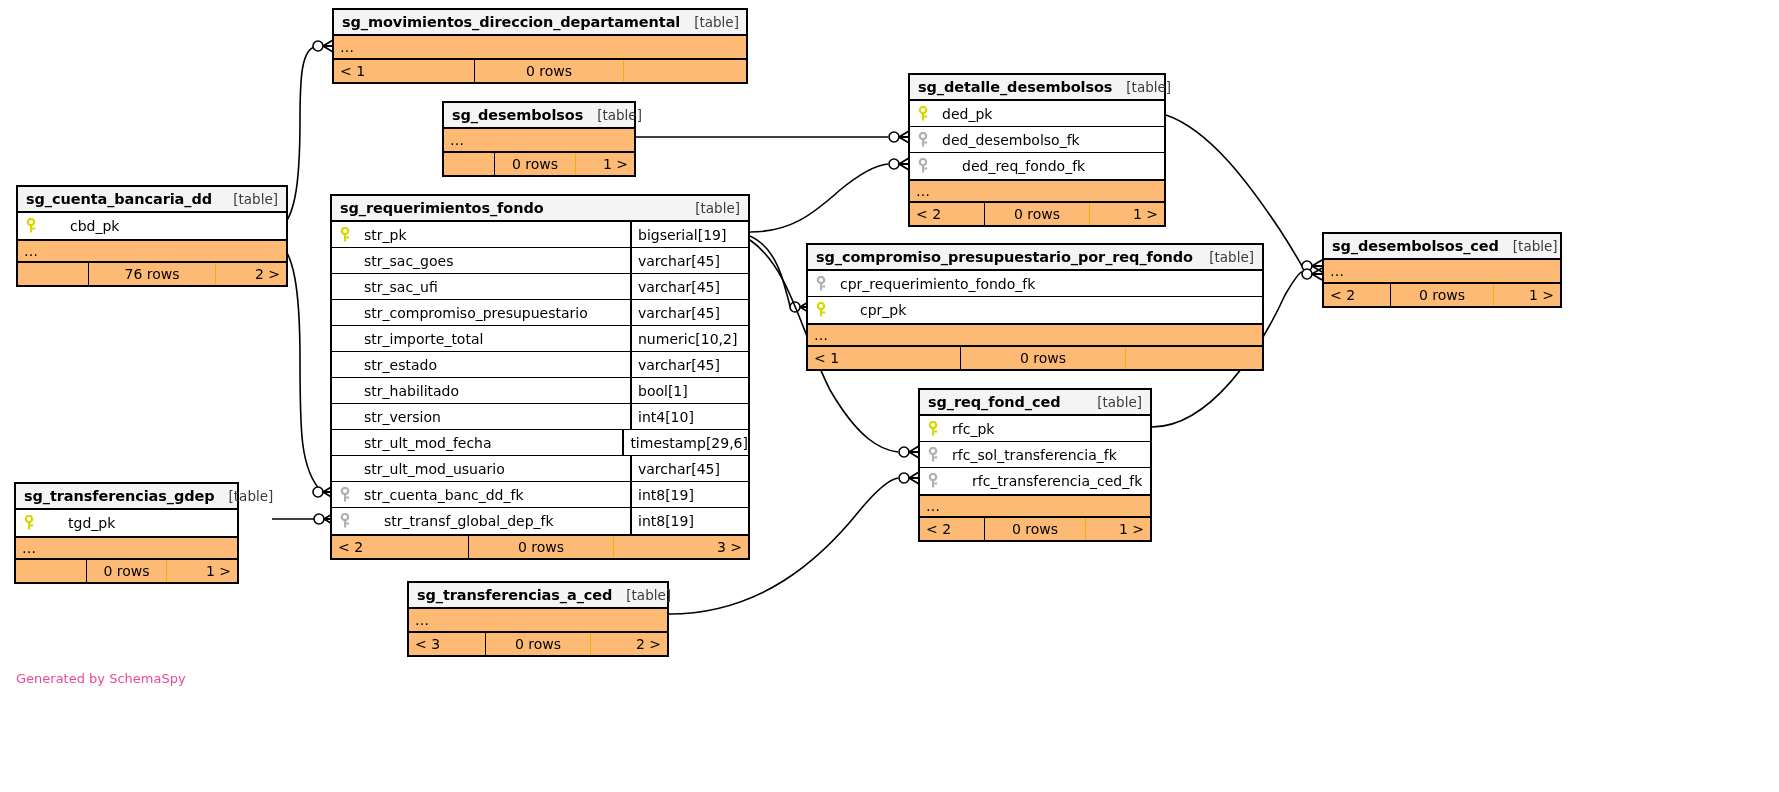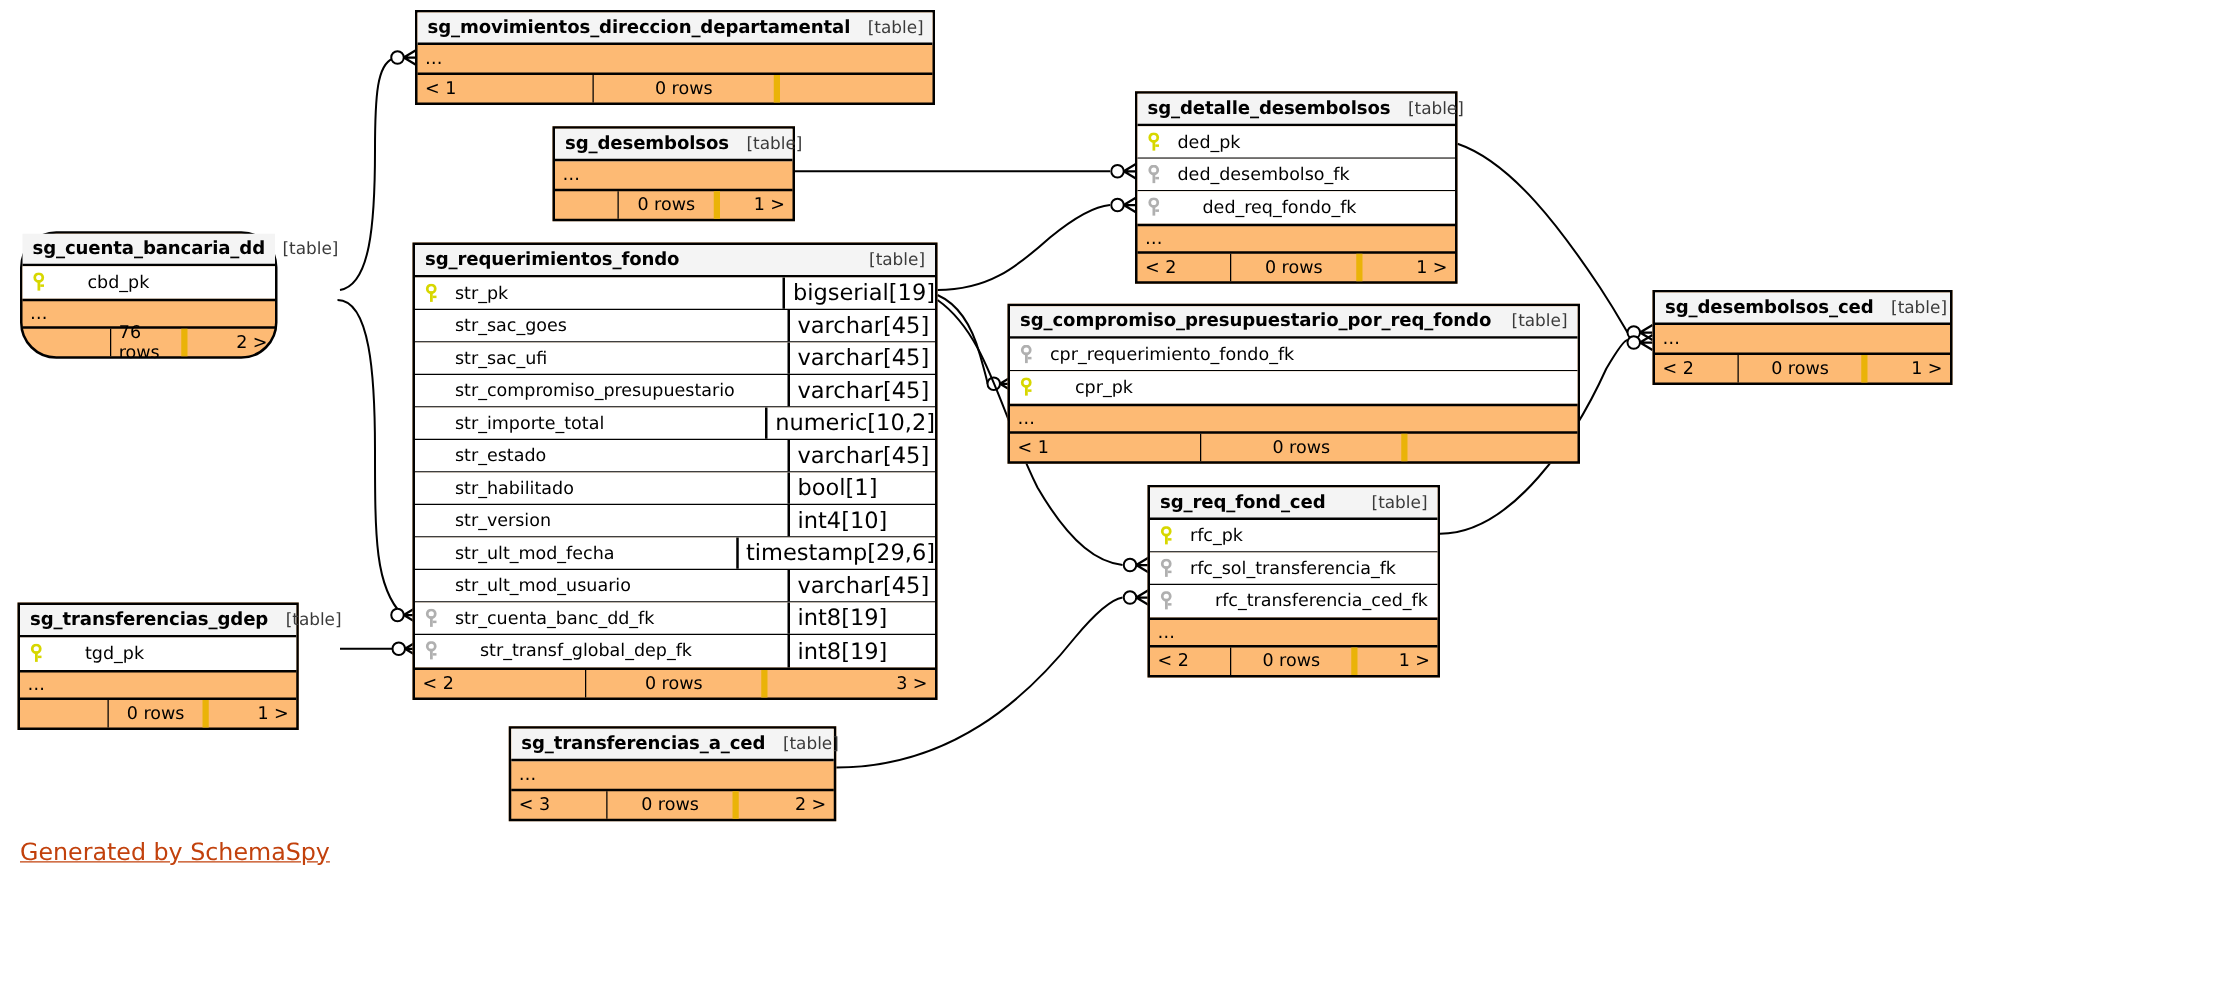--- a/index.html
+++ b/index.html
@@ -10,35 +10,35 @@
   .tbl{position:absolute;border:2px solid #000;background:#fdba74;box-sizing:border-box;}
   .thead{display:flex;align-items:center;justify-content:space-between;
          background:#f4f4f4;border-bottom:2px solid #000;height:26px;padding:0 8px;box-sizing:border-box;}
   .tname{font-weight:bold;font-size:14.5px;color:#000;white-space:nowrap;letter-spacing:-0.1px;}
   .ttag{font-size:13.5px;color:#3a3a3a;white-space:nowrap;padding-left:14px;}
 
   .rows{display:block;}
   .row{display:flex;height:26px;box-sizing:border-box;border-bottom:1px solid #000;background:#fff;}
   .row:last-child{border-bottom:none;gap:20px;}
   .cname{display:flex;align-items:center;flex:1 1 auto;padding-left:6px;font-size:14px;color:#000;white-space:nowrap;overflow:hidden;}
-  .ctype{display:flex;align-items:center;flex:0 0 auto;padding-left:6px;font-size:18px;color:#000;
+  .ctype{display:flex;align-items:center;flex:0 0 auto;padding-left:6px;font-size:14px;color:#000;
          border-left:2px solid #000;box-sizing:border-box;white-space:nowrap;}
   .keyslot{width:26px;flex:0 0 26px;display:flex;align-items:center;justify-content:center;}
 
   .dots{height:22px;display:flex;align-items:center;padding-left:6px;font-size:14px;color:#000;
         border-top:2px solid #000;box-sizing:border-box;letter-spacing:1px;}
   .dots.nobordertop{border-top:none;}
 
   .tfoot{display:flex;height:24px;border-top:2px solid #000;box-sizing:border-box;font-size:14px;}
   .fcell{display:flex;align-items:center;box-sizing:border-box;padding:0 6px;}
   .fleft{flex:0 0 auto;justify-content:flex-start;}
-  .fmid{flex:1 1 auto;justify-content:center;border-left:1px solid #000;border-right:5px solid #eab308;}
+  .fmid{flex:1 1 auto;justify-content:center;border-left:1px solid #000;border-right:1px solid #eab308;}
   .fright{flex:0 0 auto;justify-content:flex-end;}
 
-  .credit{position:absolute;font-size:19px;color:#c2410c;text-decoration:underline;}
+  .credit{position:absolute;font-size:13px;color:#ec4899;}
 </style>
 </head>
 <body>
 
 <div id="canvas">
 
   <svg id="wires" viewBox="0 0 1779 792" xmlns="http://www.w3.org/2000/svg">
     <defs>
       <g id="crow">
         <path d="M0,0 L10,-6 M0,0 L10,0 M0,0 L10,6" stroke="#000" stroke-width="1.8" fill="none"></path>
@@ -168,21 +168,21 @@
             <span class="cname">ded_req_fondo_fk</span>
           </div>
         </div>
         <div class="dots">…</div>
         <div class="tfoot">
           <span class="fcell fleft" style="flex:0 0 74px;">&lt; 2</span>
           <span class="fcell fmid">0 rows</span>
           <span class="fcell fright" style="flex:0 0 74px;">1 &gt;</span>
         </div>
       </div>
-      <div class="tbl" style="left: 16px; top: 185px; width: 206px; border-radius: 29px;">
+      <div class="tbl" style="left: 16px; top: 185px; width: 272px;">
         <div class="thead">
           <span class="tname">sg_cuenta_bancaria_dd</span>
           <span class="ttag">[table]</span>
         </div>
         <div class="rows">
           <div class="row">
             <span class="keyslot">
               <svg width="12" height="16" viewBox="0 0 12 16">
                 <circle cx="6" cy="4" r="3.2" fill="none" stroke="#d7d700" stroke-width="2.2"></circle>
                 <rect x="5" y="6" width="2.2" height="8.5" fill="#d7d700"></rect>

